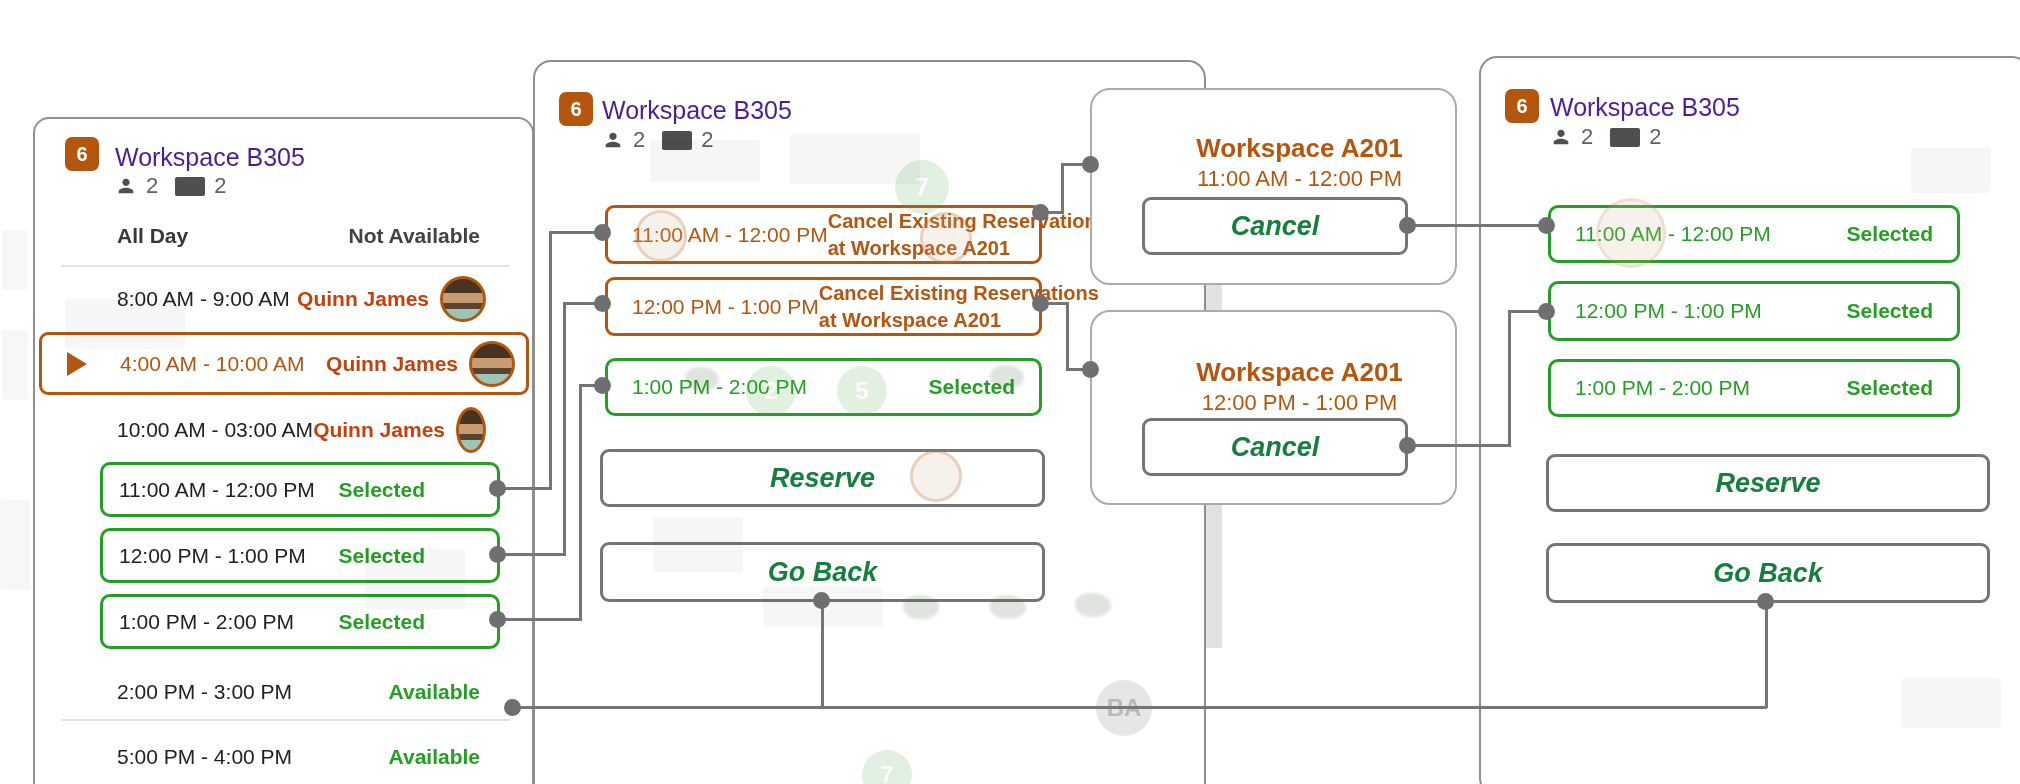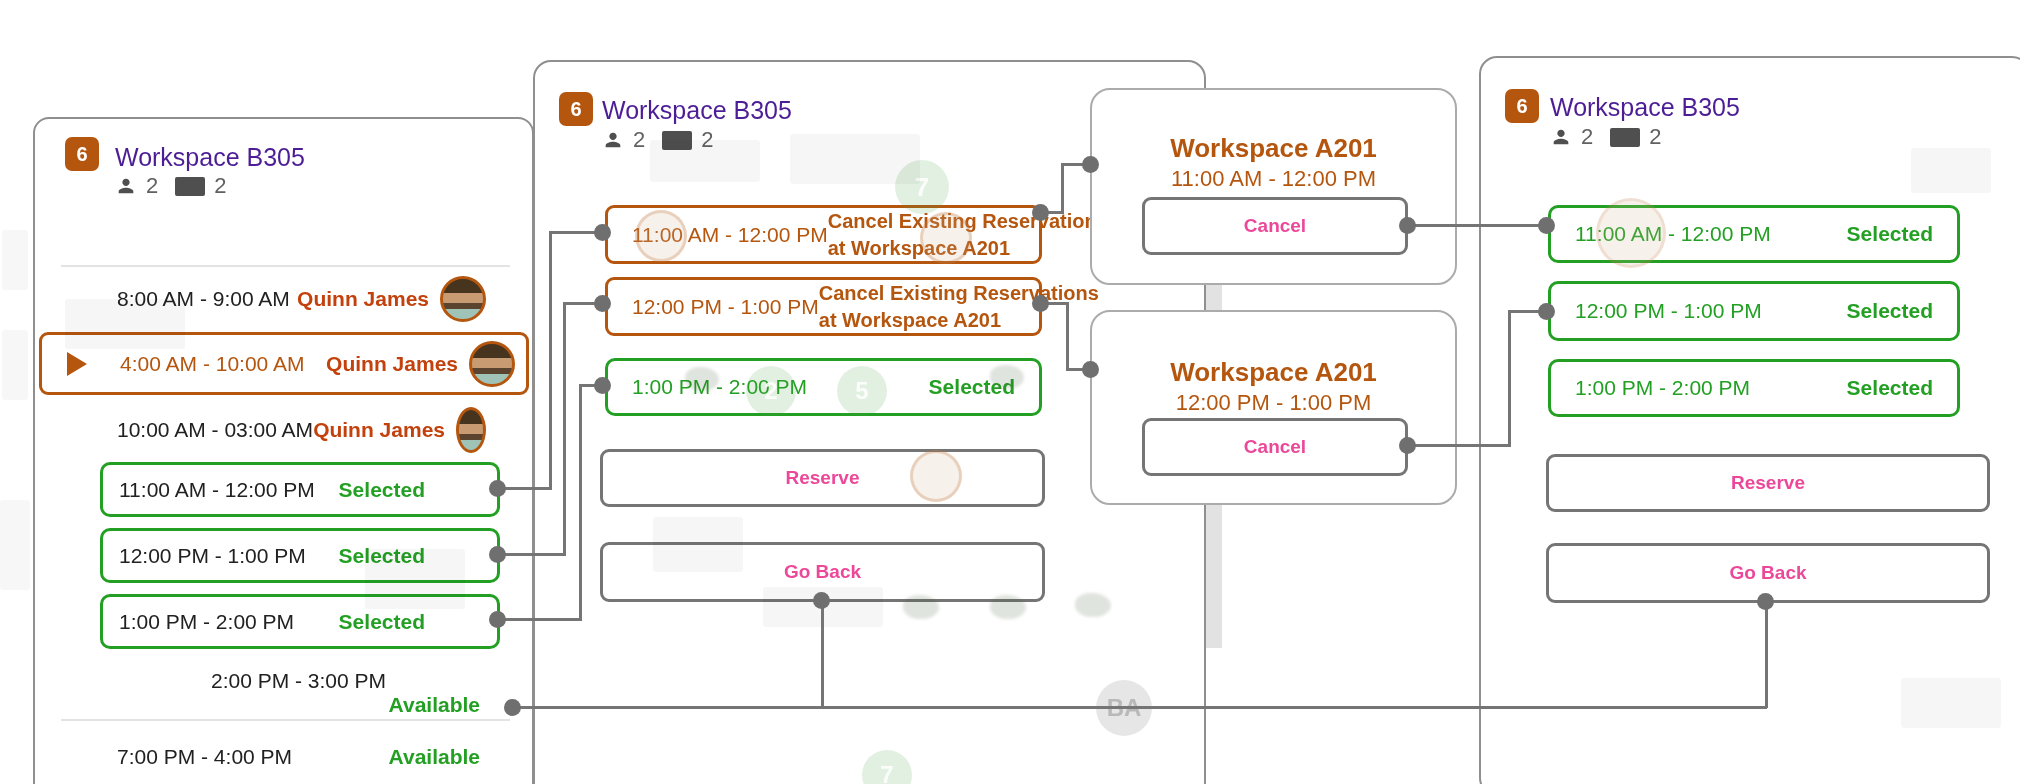--- a/index.html
+++ b/index.html
@@ -1,21 +1,21 @@
 <!DOCTYPE html>
 <html><head>
 <meta charset="utf-8">
 <style>
   html,body{margin:0;padding:0;background:#ffffff;}
   body{font-family:"Liberation Sans", sans-serif; -webkit-font-smoothing:antialiased;}
   #stage{position:relative;width:2020px;height:784px;overflow:hidden;background:#ffffff;}
 
   
   .panel{position:absolute;background:#ffffff;border:2px solid #8f8f8f;border-radius:16px;box-sizing:border-box;}
-  .card{position:absolute;background:#ffffff;border:2px solid #ababab;border-radius:20px;box-sizing:border-box;z-index:20;}
+  .card{position:absolute;background:#ffffff;border:2px solid #ababab;border-radius:20px;box-sizing:border-box;z-index:20;padding-left:26px;}
 
   
   .badge{position:absolute;width:34px;height:34px;border-radius:7px;background:#b5560f;color:#ffffff;
          font-size:20px;font-weight:bold;display:flex;align-items:center;justify-content:center;}
   .hdr-title{position:absolute;font-size:25px;font-weight:500;color:#4c1d95;white-space:nowrap;}
   .cap-row{position:absolute;display:flex;align-items:center;gap:9px;color:#616161;font-size:22px;}
   .person-ico{width:22px;height:22px;fill:#4f4f4f;}
   .monitor-ico{width:30px;height:19px;background:#4f4f4f;border-radius:2px;}
 
   
@@ -29,21 +29,21 @@
   .person{font-size:21px;font-weight:bold;color:#c2410c;white-space:nowrap;}
   .action2{font-size:20px;font-weight:bold;color:#b5560f;line-height:27px;text-align:left;white-space:nowrap;}
   .rowline{position:absolute;display:flex;align-items:center;}
   .divider{position:absolute;height:2px;background:#e3e3e3;}
   .avatar{width:46px;height:46px;border-radius:50%;border:3px solid #b5560f;box-sizing:border-box;
           background:linear-gradient(180deg,#47341f 0%,#47341f 34%,#c99b72 34%,#c99b72 60%,#5a4430 60%,#5a4430 74%,#9fc3b6 74%);}
   .play-tri{width:0;height:0;border-left:20px solid #b5560f;border-top:12px solid transparent;border-bottom:12px solid transparent;}
 
   
   .btn{position:absolute;box-sizing:border-box;border:3px solid #757575;border-radius:9px;background:#ffffff;
-       display:flex;align-items:center;justify-content:center;font-size:19px;font-weight:bold;color:#ec4899;cursor:pointer;}
+       display:flex;align-items:center;justify-content:center;font-size:27px;font-weight:bold;color:#15803d;cursor:pointer;font-style:italic;}
 
   
   .card-title{position:absolute;width:100%;text-align:center;font-size:26px;font-weight:bold;color:#b5560f;}
   .card-sub{position:absolute;width:100%;text-align:center;font-size:22px;font-weight:500;color:#b5560f;}
 
   
   .hline,.vline{position:absolute;background:#757575;z-index:50;}
   .hline{height:3px;}
   .vline{width:3px;}
   .dot{position:absolute;width:17px;height:17px;border-radius:50%;background:#6f6f6f;z-index:55;}
@@ -77,20 +77,24 @@
     <div class="hdr-title" style="left:80px;top:24px;">Workspace B305</div>
     <div class="cap-row" style="left:80px;top:54px;">
       <svg class="person-ico" viewBox="0 0 24 24">
           <path d="M12 12c2.2 0 4-1.8 4-4s-1.8-4-4-4-4 1.8-4 4 1.8 4 4 4zm0 2c-2.7 0-8 1.3-8 4v2h16v-2c0-2.7-5.3-4-8-4z"></path>
         </svg>
       <span>2</span>
       <span class="monitor-ico" style="margin-left:8px;"></span>
       <span>2</span>
     </div>
 
+    <div class="rowline" style="left:82px;top:98px;width:363px;height:38px;">
+      <span style="font-size:21px;font-weight:bold;color:#383838;">All Day</span>
+      <span style="margin-left:auto;font-size:21px;font-weight:bold;color:#424242;">Not Available</span>
+    </div>
     <div class="divider" style="left:26px;top:146px;width:449px;"></div>
 
     <div class="rowline" style="left:82px;top:157px;width:369px;height:46px;">
       <span class="time">8:00 AM - 9:00 AM</span>
       <span class="person" style="margin-left:auto;margin-right:11px;">Quinn James</span>
       <span class="avatar"></span>
     </div>
 
     <div class="slot orange" style="left:4px;top:213px;width:490px;height:63px;padding:0 11px 0 25px;">
       <span class="play-tri"></span>
@@ -111,27 +115,27 @@
     </div>
     <div class="slot green" style="left:65px;top:409px;width:400px;height:55px;padding:0 72px 0 16px;">
       <span class="time">12:00 PM - 1:00 PM</span>
       <span class="status" style="margin-left:auto;">Selected</span>
     </div>
     <div class="slot green" style="left:65px;top:475px;width:400px;height:55px;padding:0 72px 0 16px;">
       <span class="time">1:00 PM - 2:00 PM</span>
       <span class="status" style="margin-left:auto;">Selected</span>
     </div>
 
-    <div class="rowline" style="left:82px;top:550px;width:363px;height:46px;flex-direction:column;">
+    <div class="rowline" style="left:82px;top:550px;width:363px;height:46px;">
       <span class="time">2:00 PM - 3:00 PM</span>
       <span class="status" style="margin-left:auto;">Available</span>
     </div>
     <div class="divider" style="left:26px;top:600px;width:449px;"></div>
     <div class="rowline" style="left:82px;top:615px;width:363px;height:46px;">
-      <span class="time">7:00 PM - 4:00 PM</span>
+      <span class="time">5:00 PM - 4:00 PM</span>
       <span class="status" style="margin-left:auto;">Available</span>
     </div>
   </div>
 
   <div class="panel" style="left:533px;top:60px;width:673px;height:740px;z-index:10;border-radius:18px;">
 
     <div class="ghost-badge" style="left:360px;top:98px;width:54px;height:54px;font-size:26px;">7</div>
     <div class="ghost-badge" style="left:211px;top:304px;width:50px;height:50px;font-size:24px;">2</div>
     <div class="ghost-badge" style="left:302px;top:304px;width:50px;height:50px;font-size:24px;">5</div>
     <div class="ghost-badge" style="left:327px;top:688px;width:50px;height:50px;font-size:24px;">7</div>

